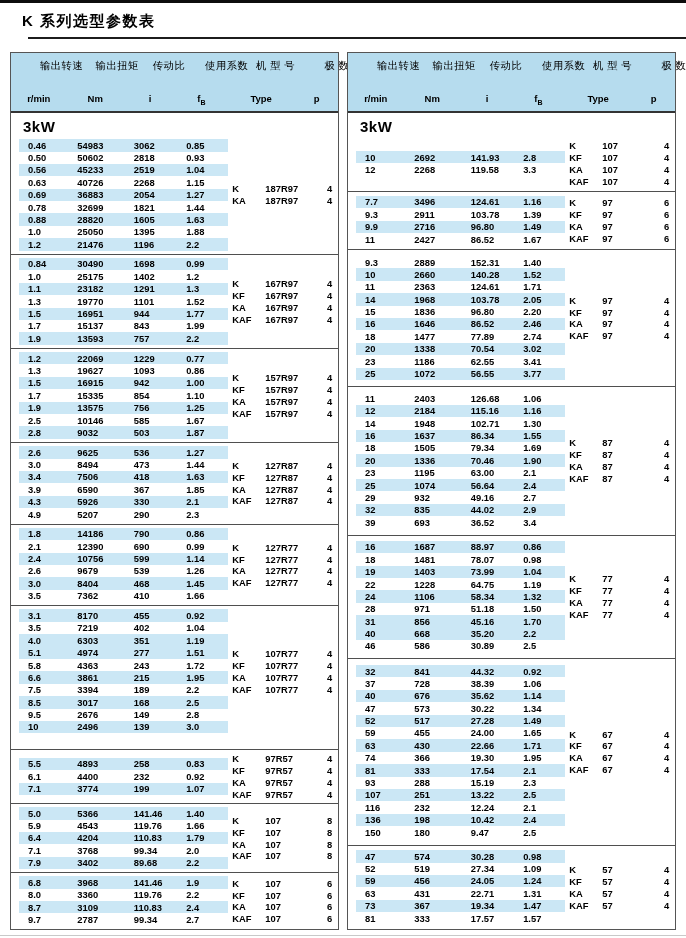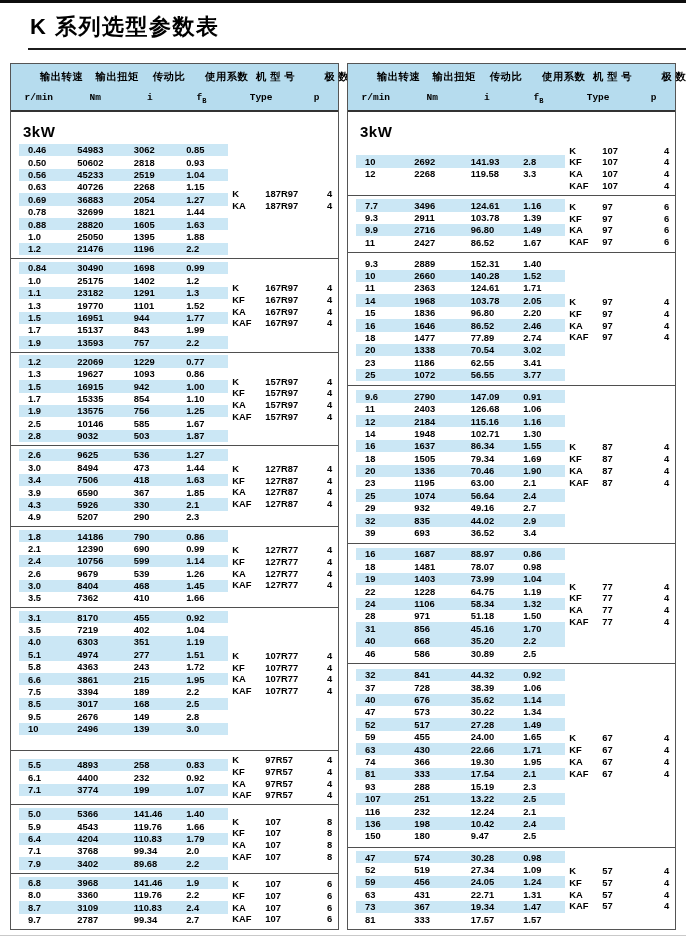--- a/index.html
+++ b/index.html
@@ -9,36 +9,36 @@
     --border:#555555;
     --rule:#1c1c1c;
   }
   html,body{margin:0;padding:0;}
   body{
     width:686px;height:938px;overflow:hidden;background:#ffffff;
     font-family:"Liberation Sans", sans-serif;color:#000;
     display:flex;flex-direction:column;box-sizing:border-box;
   }
   .top-edge{height:3px;background:#0d0d0d;flex:0 0 auto;}
-  .title{font-size:22px;font-weight:bold;margin:9px 0 6px 30px;letter-spacing:1.5px;flex:0 0 auto;}
+  .title{font-size:15px;font-weight:bold;margin:9px 0 6px 22px;letter-spacing:1.5px;flex:0 0 auto;}
   .title-rule{height:2px;background:var(--rule);margin-left:28px;flex:0 0 auto;}
   .tables{flex:1;display:flex;gap:8px;margin:13px 10px 5px;min-height:0;}
   .bottom-edge{height:1px;background:#c9c9c9;margin:0 0 2px;flex:0 0 auto;}
 
   .ktable{flex:1;border:1px solid var(--border);background:#fff;display:flex;flex-direction:column;min-width:0;}
   .thead{
     background:var(--header-bg);border-bottom:2px solid #333;
     display:grid;grid-template-columns:17% 17.5% 16% 15.5% 21% 13%;
     padding:6px 0 5px;flex:0 0 auto;
   }
   .hcell{text-align:center;}
-  .hzh{font-size:10.3px;font-weight:bold;letter-spacing:0.5px;white-space:nowrap;padding-left:29px;}
-  .hunit{font-size:9.5px;font-weight:bold;margin-top:8px;font-family:Liberation Mono, monospace;}
+  .hzh{font-size:10.3px;font-weight:normal;letter-spacing:0.5px;white-space:nowrap;padding-left:29px;}
+  .hunit{font-size:9.5px;font-weight:bold;margin-top:20px;}
   .hunit sub{font-size:7px;}
-  .section{font-size:15px;font-weight:bold;padding:11px 0 1px 12px;letter-spacing:0.5px;flex:0 0 auto;}
+  .section{font-size:15px;font-weight:bold;padding:5px 0 1px 12px;letter-spacing:0.5px;flex:0 0 auto;}
 
   .blocks{flex:1;display:flex;flex-direction:column;min-height:0;}
   .block{display:flex;padding:3px 0;min-height:0;}
   .block + .block{border-top:1px solid var(--line);}
   .rows{width:64%;margin-left:8px;box-sizing:border-box;display:flex;flex-direction:column;justify-content:center;}
   .row{display:grid;grid-template-columns:25% 27% 25% 23%;height:12.4px;align-items:center;flex:0 0 auto;}
   .stripe{background:var(--stripe);}
   .cell{font-size:9.4px;font-weight:bold;padding-left:6px;line-height:1;white-space:nowrap;}
   .cell:first-child{padding-left:9px;}
   .types{flex:1;display:flex;flex-direction:column;justify-content:center;padding-left:4px;}
@@ -850,26 +850,20 @@
             </div>
             <div class="tline">
               <span class="tpre">KAF</span>
               <span class="tsize">97</span>
               <span class="tpole">4</span>
             </div>
           </div>
         </div>
         <div class="block" style="flex-grow: 12;">
           <div class="rows">
-            <div class="row stripe">
-              <div class="cell">9.6</div>
-              <div class="cell">2790</div>
-              <div class="cell">147.09</div>
-              <div class="cell">0.91</div>
-            </div>
             <div class="row">
               <div class="cell">11</div>
               <div class="cell">2403</div>
               <div class="cell">126.68</div>
               <div class="cell">1.06</div>
             </div>
             <div class="row stripe">
               <div class="cell">12</div>
               <div class="cell">2184</div>
               <div class="cell">115.16</div>

